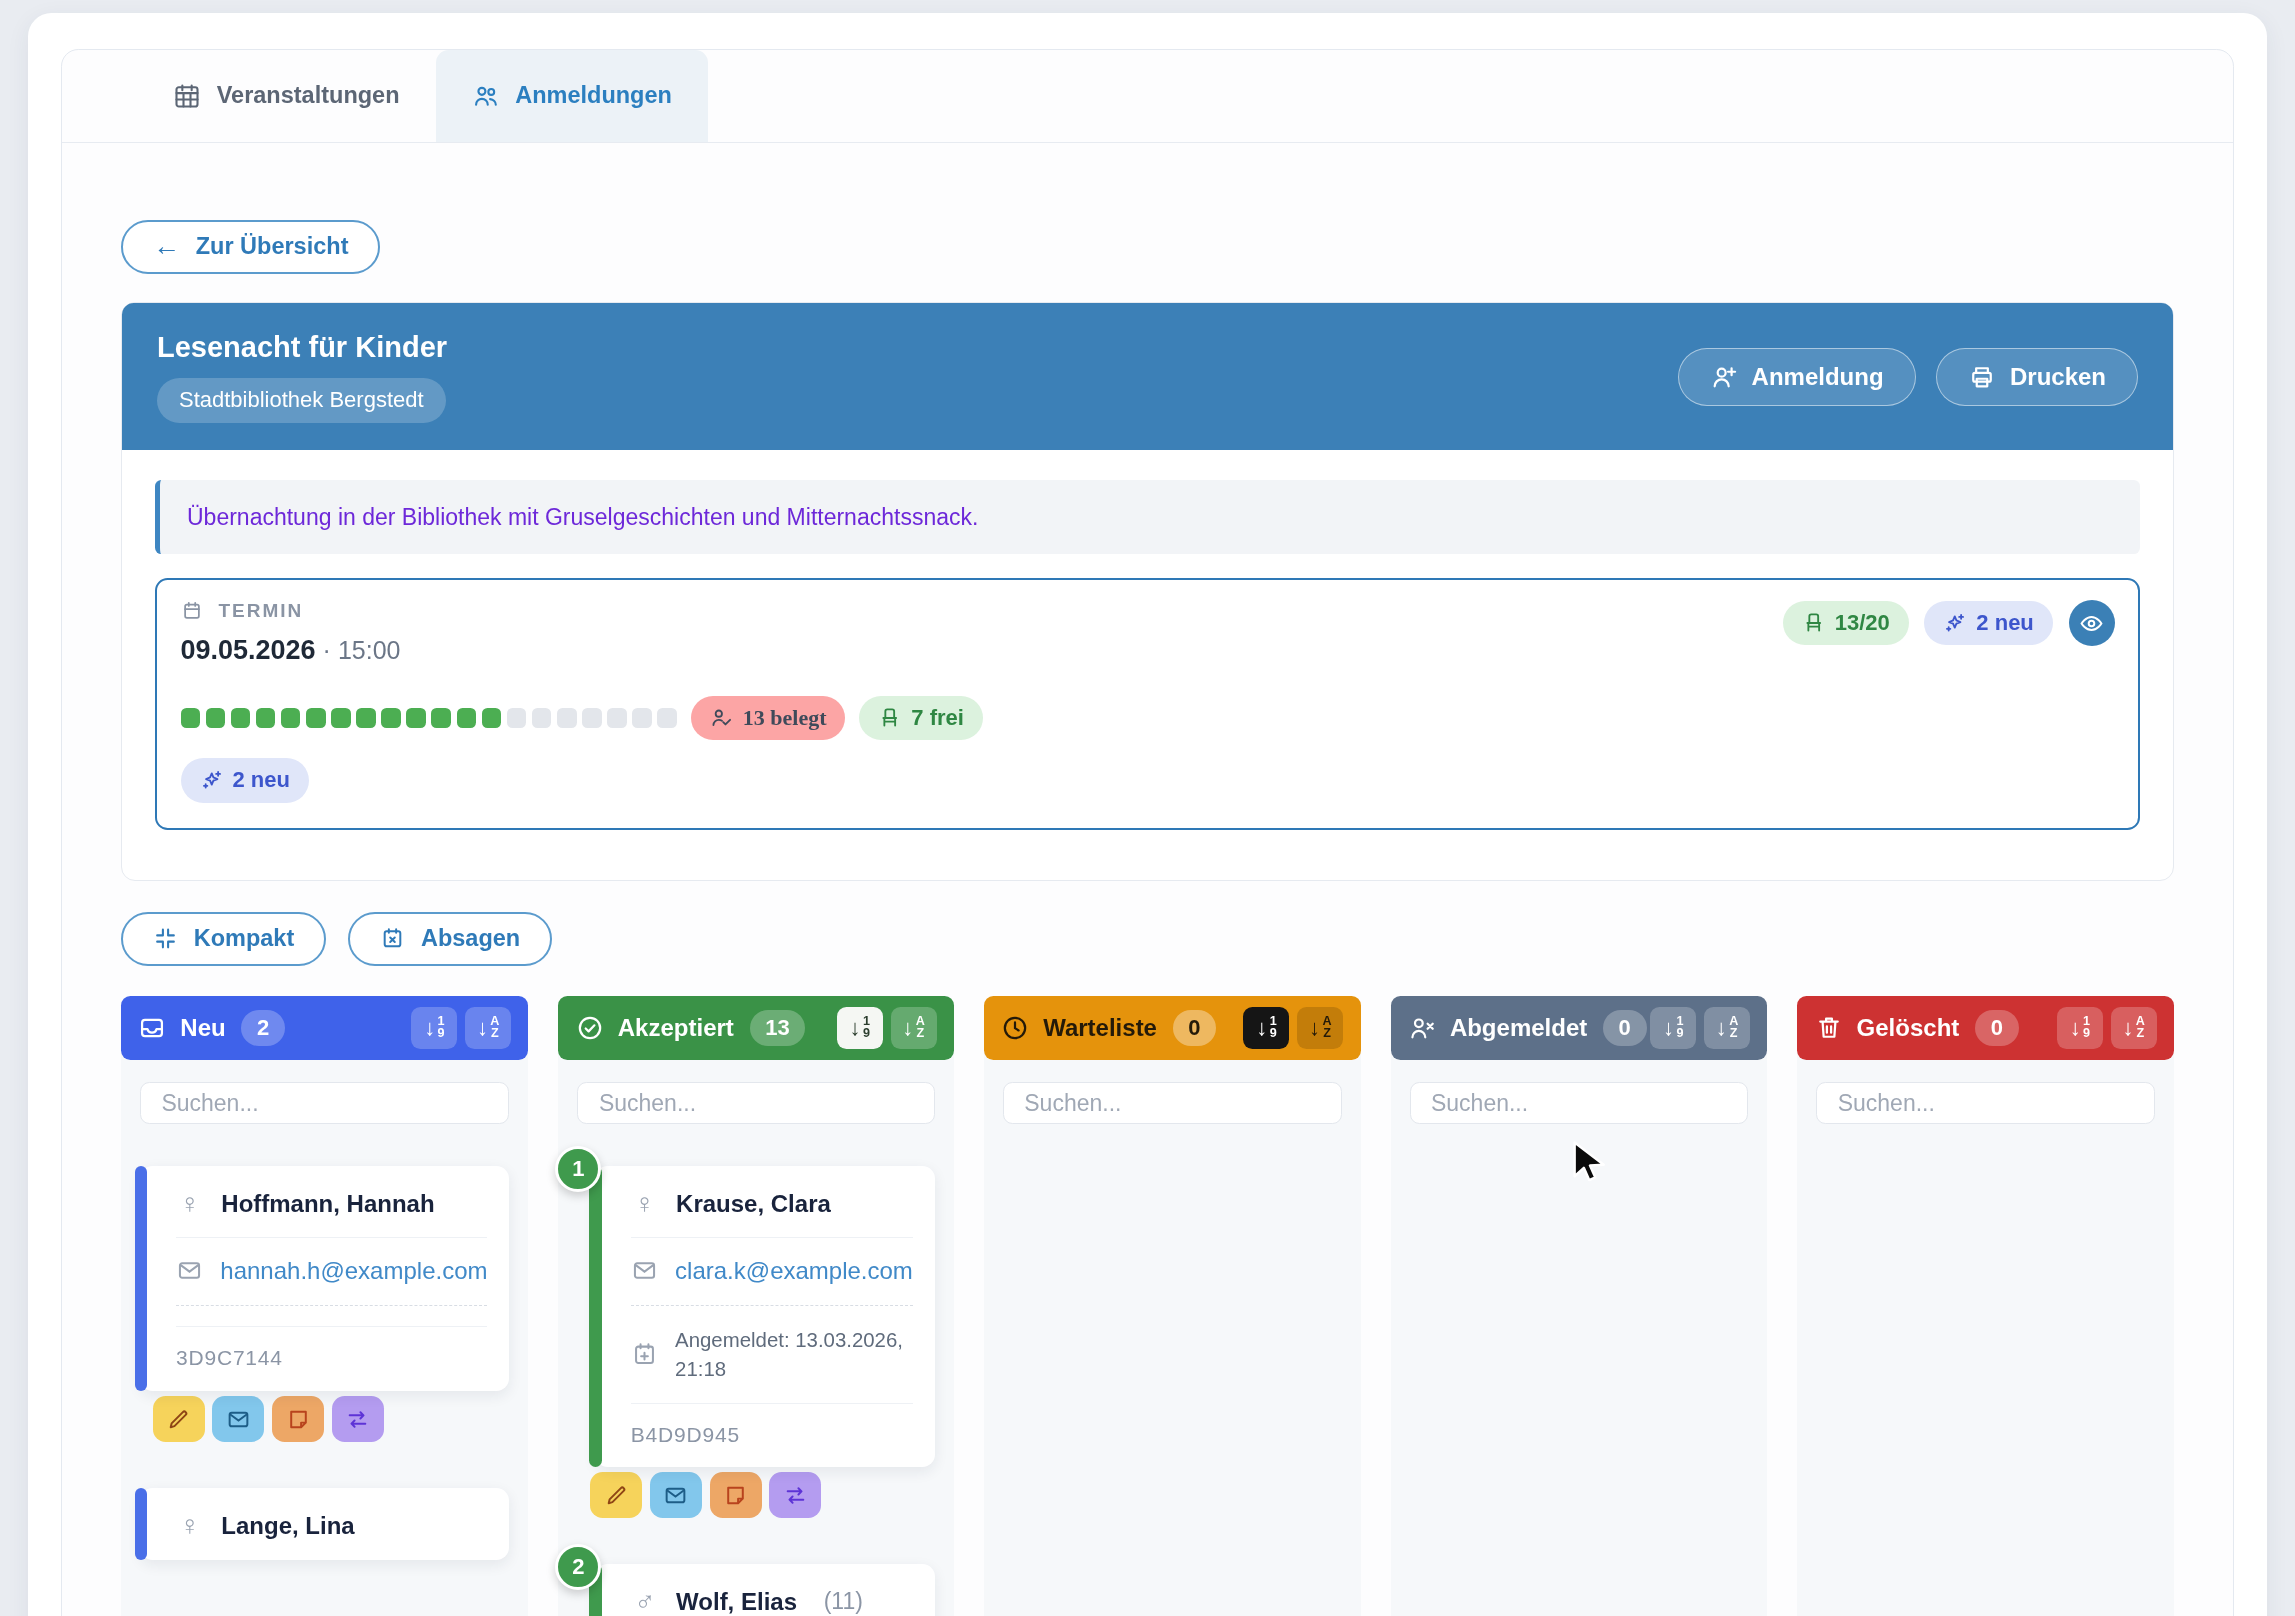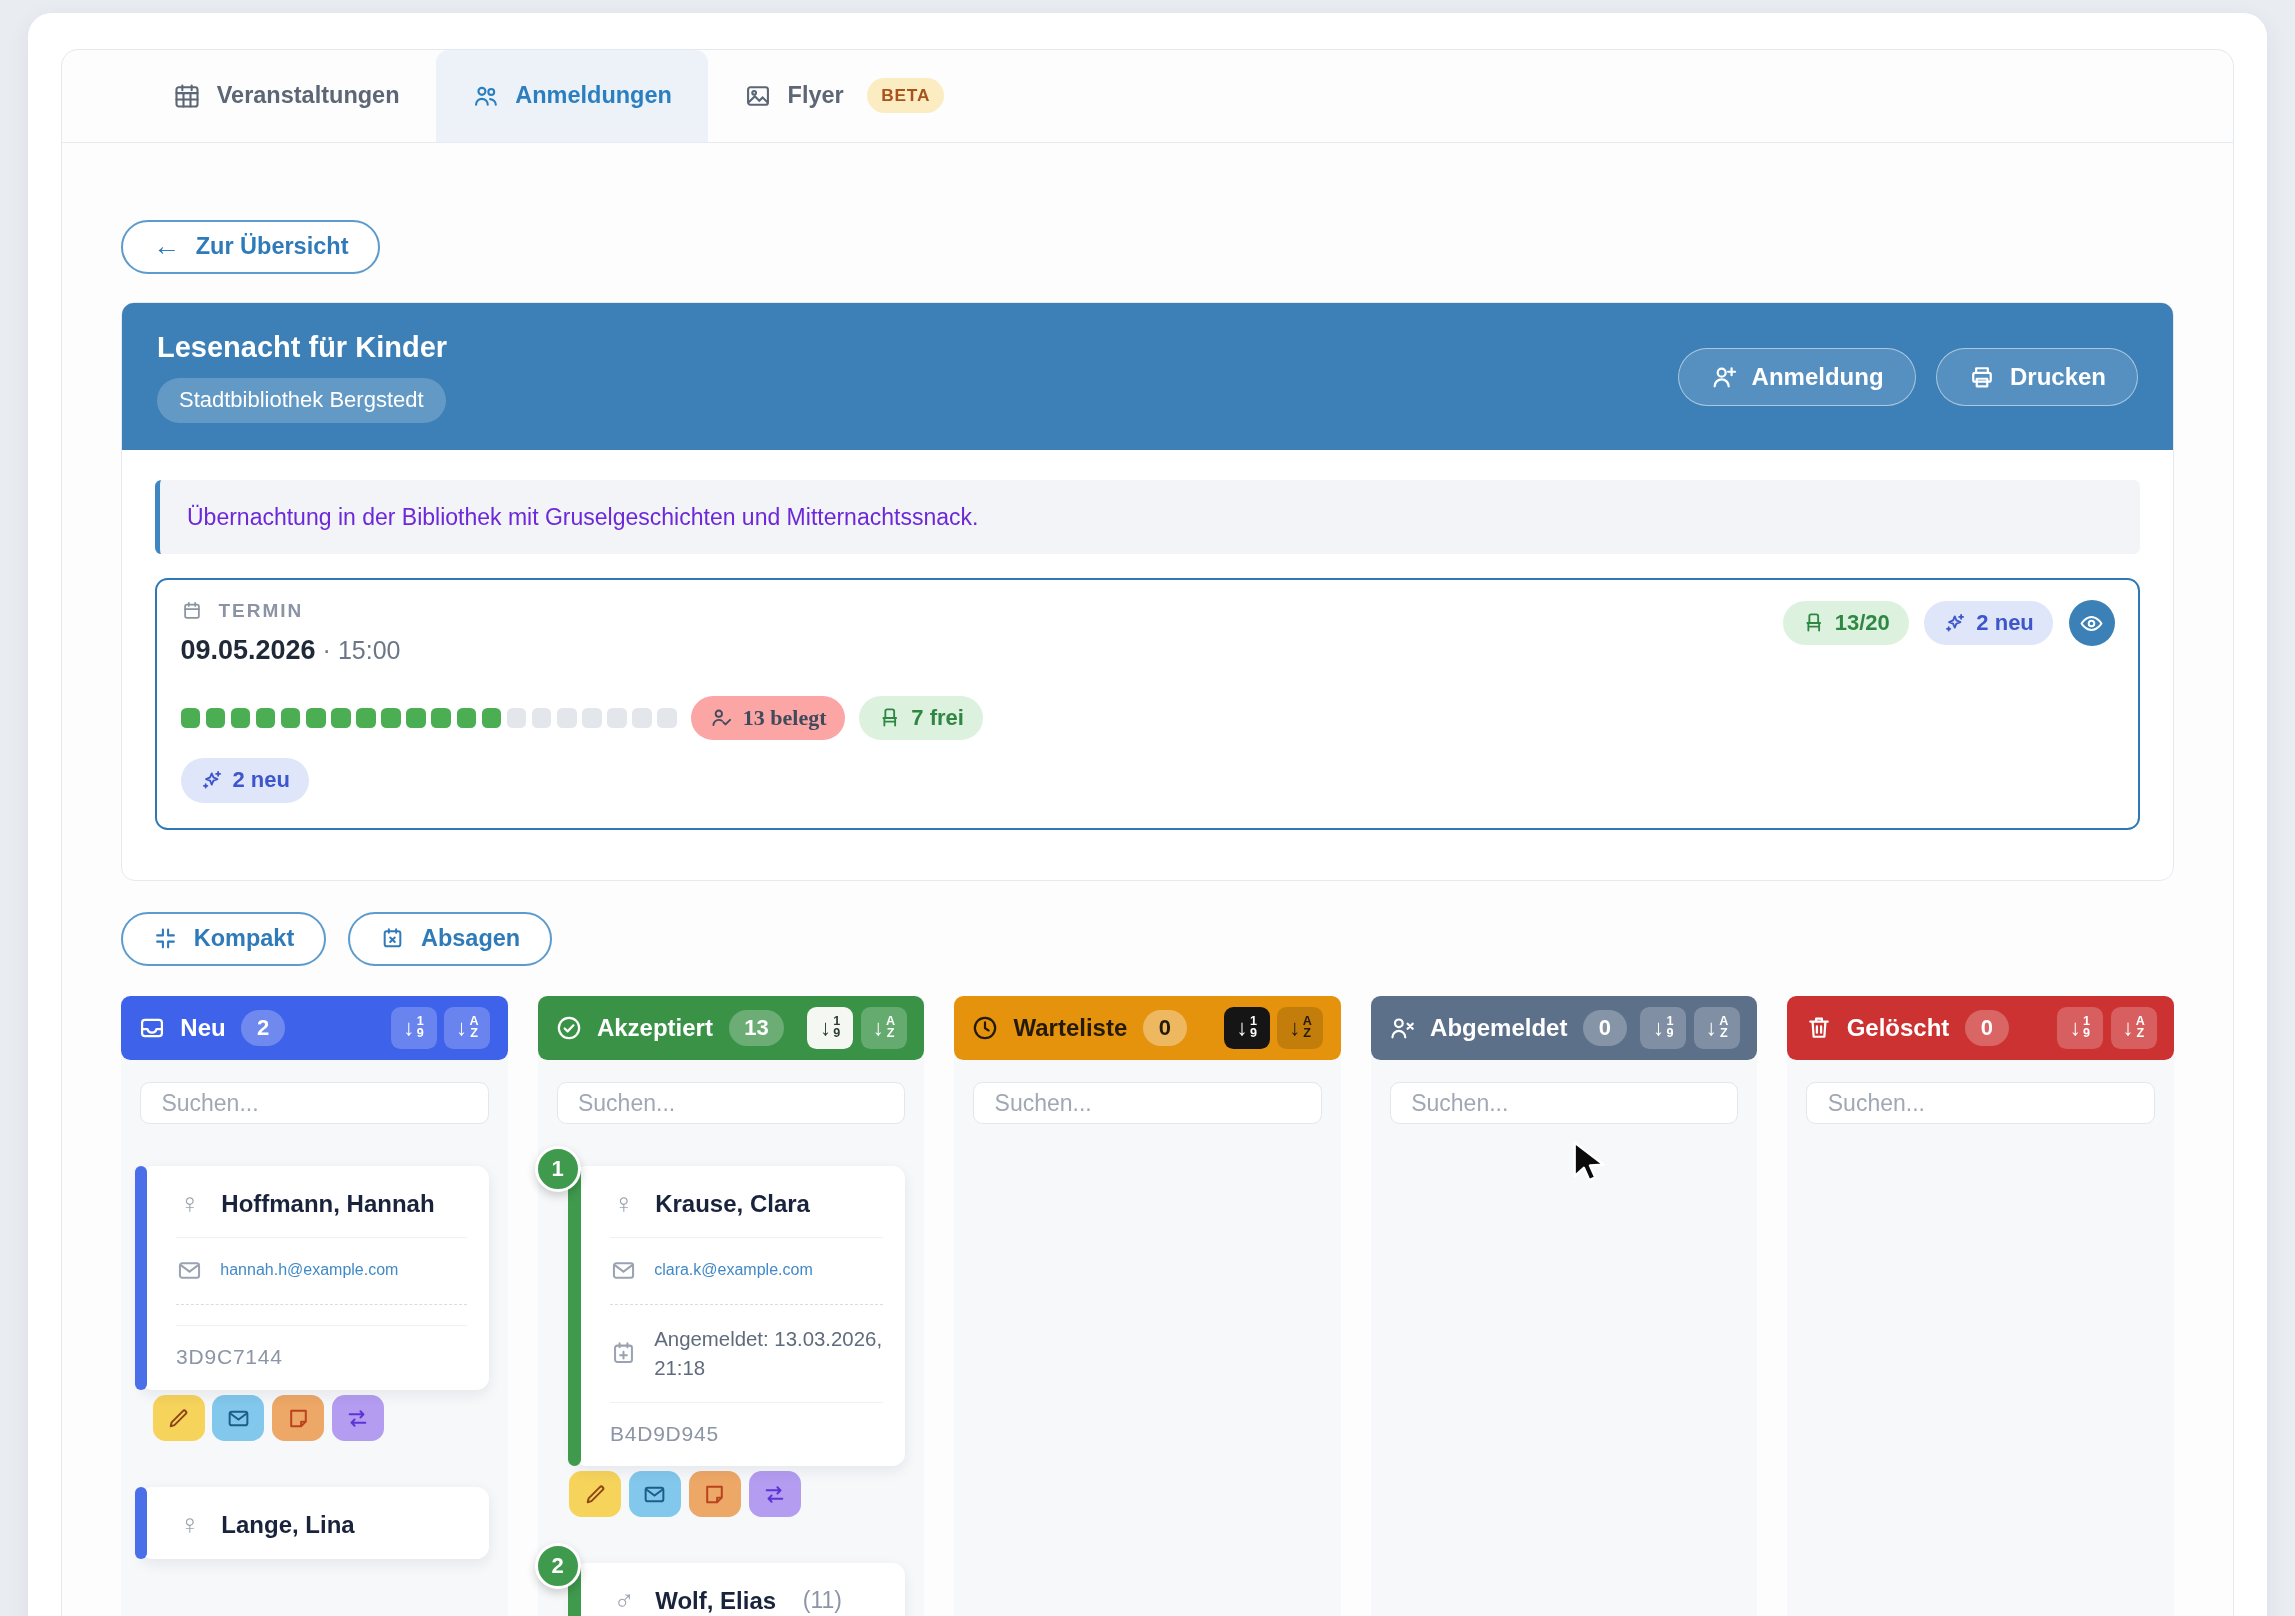--- a/index.html
+++ b/index.html
@@ -104,21 +104,21 @@
           padding:23.5px 22px 20.4px 36px; cursor:pointer; }
   .card::before { content:""; position:absolute; left:-5.5px; top:0; bottom:0; width:12.6px;
                   border-radius:7.8px; background:var(--accent,#4a6fe8); }
   .col-green .card { margin-left:17.3px; }
   .row { display:flex; align-items:center; gap:17.3px; }
   .gicon { font-size:28px; color:#9aa3b1; width:28px; text-align:center; line-height:1; }
   .cname { font-size:24px; font-weight:700; color:#19233c; white-space:nowrap; }
   .csuffix { font-size:23px; color:#8b95a5; font-weight:400; margin-left:9.4px; }
   .cdiv { border-top:1.6px solid #eef1f5; margin:19px 0; }
   .cdash { border-top:1.6px dashed #d8dde4; margin:20.4px 0; }
-  .cmail { font-size:16px; color:#4089c8; text-decoration:none; white-space:nowrap;text-align:right; }
+  .cmail { font-size:24px; color:#4089c8; text-decoration:none; white-space:nowrap;text-align:right; }
   .cicon { color:#9aa3b1; width:27px; flex:none; display:flex; }
   .cicon svg { width:27px; height:27px; }
   .cmeta { font-size:20.4px; color:#5f6b7c; line-height:1.4; }
   .cmeta.narrow { max-width:251px; }
   .ccode { font-size:21px; color:#8b95a5; letter-spacing:0.8px; }
 
   .actions { display:flex; gap:7.8px; margin-top:5.5px; margin-left:12.6px; }
   .abtn { width:52px; height:46px; border-radius:12.6px; border:none; display:flex; align-items:center;
           justify-content:center; cursor:pointer; }
   .abtn svg { width:25px; height:25px; }
@@ -150,29 +150,20 @@
     </div>
     <div class="tab active">
       <svg viewBox="0 0 24 24" fill="none" stroke="currentColor" stroke-width="1.8" stroke-linecap="round">
               <circle cx="8.5" cy="8" r="3"></circle>
               <path d="M3.5 19.5c0-2.8 2.2-5 5-5s5 2.2 5 5"></path>
               <circle cx="16.5" cy="8.5" r="2.5"></circle>
               <path d="M15.5 14.7c2.9.3 4.9 2.3 4.9 4.8"></path>
             </svg>
       <span>Anmeldungen</span>
     </div>
-    <div class="tab">
-      <svg viewBox="0 0 24 24" fill="none" stroke="currentColor" stroke-width="1.8" stroke-linecap="round">
-              <rect x="3.5" y="4.5" width="17" height="15" rx="2"></rect>
-              <circle cx="8.7" cy="9.3" r="1.6"></circle>
-              <path d="M4.5 17l4.8-4.8 3.8 3.8 2.8-2.8 4.4 4.4"></path>
-            </svg>
-      <span>Flyer</span>
-      <span class="beta">BETA</span>
-    </div>
   </div>
 
   <div class="content">
 
     <div class="backwrap">
       <button class="obtn">
         <span class="arrowglyph">←</span>
         <span>Zur Übersicht</span>
       </button>
     </div>

